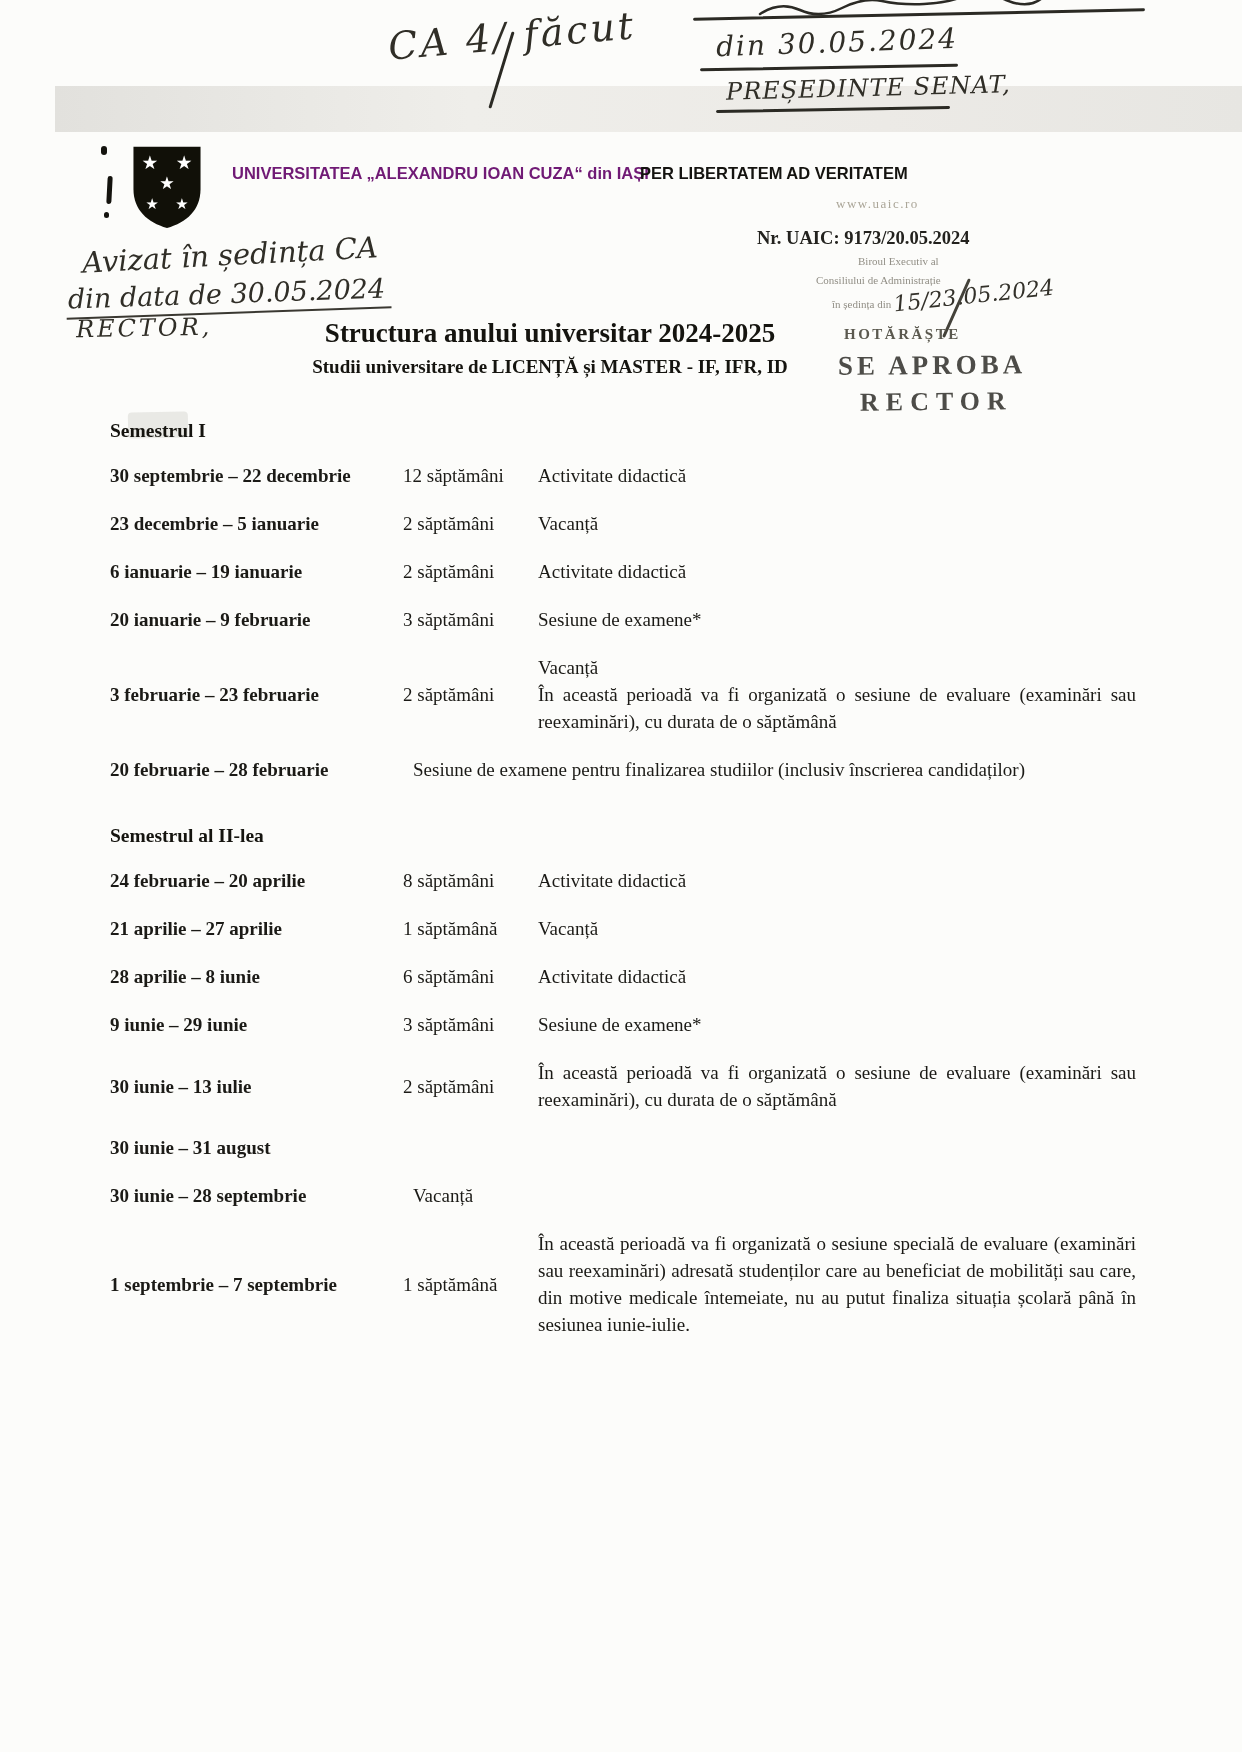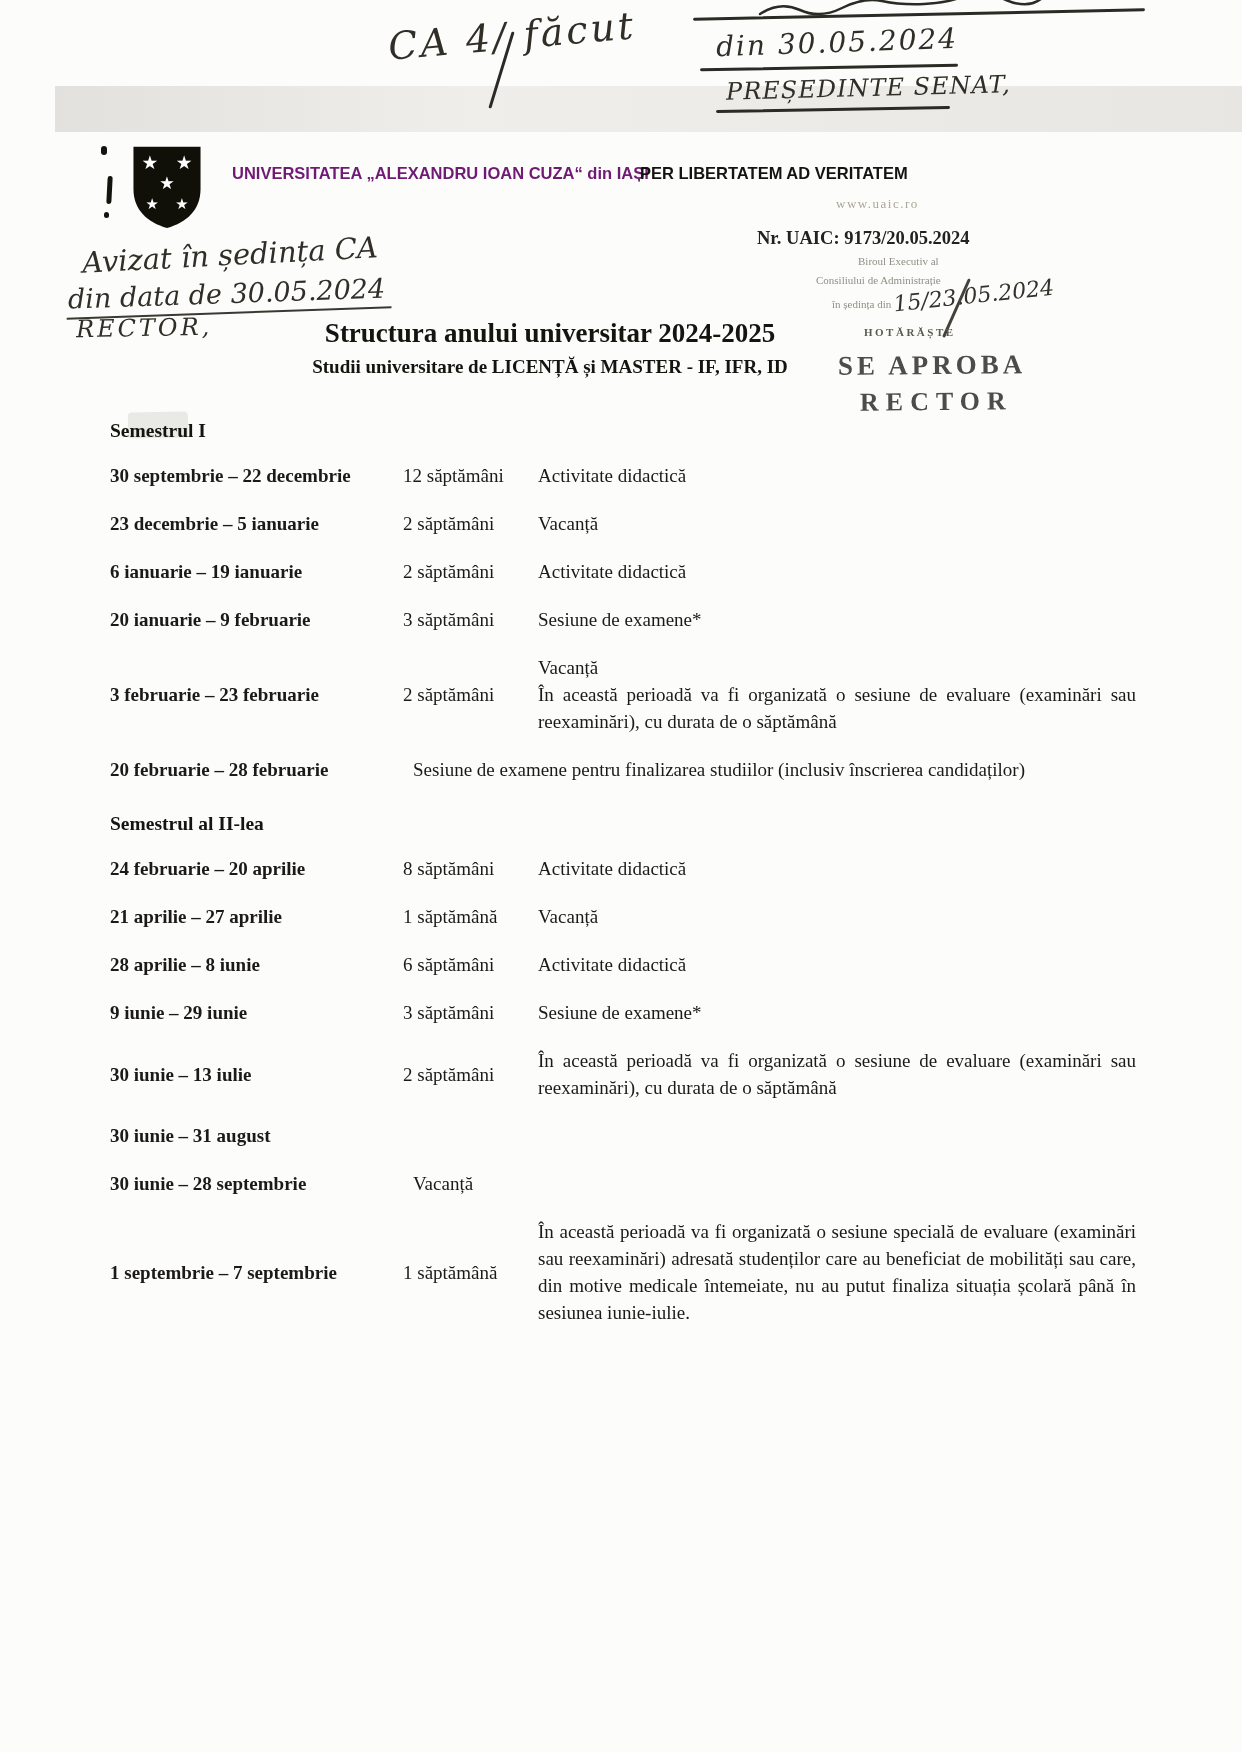--- a/index.html
+++ b/index.html
@@ -42,35 +42,35 @@
   .motto{position:absolute;left:640px;top:164px;
     font-family:"Liberation Sans", sans-serif;font-weight:bold;font-size:16.5px;color:#14130f;}
   .dept{position:absolute;left:230px;top:198px;font-size:14px;color:#a8a398;line-height:19px;filter:blur(.4px);}
   .website{position:absolute;left:836px;top:196px;font-size:13px;color:#aba698;letter-spacing:1.5px;filter:blur(.4px);}
   .ref-number{position:absolute;left:757px;top:228px;font-size:18.5px;color:#23221e;font-weight:600;}
 
   .approval-line{position:absolute;font-size:11px;color:#91publicize8e85;color:#918e85;filter:blur(.3px);}
   .ap1{left:858px;top:255px;}
   .ap2{left:816px;top:274px;}
   .ap3{left:832px;top:298px;}
-  .decision{position:absolute;left:864px;top:326px;font-weight:bold;font-size:11px;
+  .decision{position:absolute;left:844px;top:326px;font-weight:bold;font-size:15px;
     letter-spacing:2.5px;color:#5b594f;}
   .stamp{position:absolute;font-weight:bold;color:#3f3e39;opacity:.92;}
   .stamp1{left:838px;top:350px;font-size:27px;letter-spacing:4px;transform:rotate(-.5deg);}
   .stamp2{left:860px;top:387px;font-size:26px;letter-spacing:7px;transform:rotate(-.5deg);}
 
   .title{position:absolute;left:240px;top:318px;width:620px;text-align:center;
     font-size:27px;font-weight:bold;color:#15140f;}
   .subtitle{position:absolute;left:240px;top:356px;width:620px;text-align:center;
     font-size:19px;font-weight:bold;color:#15140f;}
 
   
   .schedule{position:absolute;left:110px;top:420px;width:1026px;}
   .sem-heading{font-size:19.5px;font-weight:bold;margin:0 0 20px 0;color:#15140f;}
-  .sem2-heading{margin-top:30px;}
+  .sem2-heading{margin-top:42px;}
   .row{display:flex;align-items:center;margin-bottom:21px;font-size:19px;line-height:27px;color:#1b1a16;}
   .c1{width:287px;flex-shrink:0;font-weight:bold;}
   .c2{width:125px;flex-shrink:0;padding-left:6px;}
   .c3{flex:1;padding-left:10px;text-align:justify;white-space:pre-line;}
   .row.span .c3{padding-left:16px;}
 </style>
 </head>
 <body>
 
 <div class="page">

